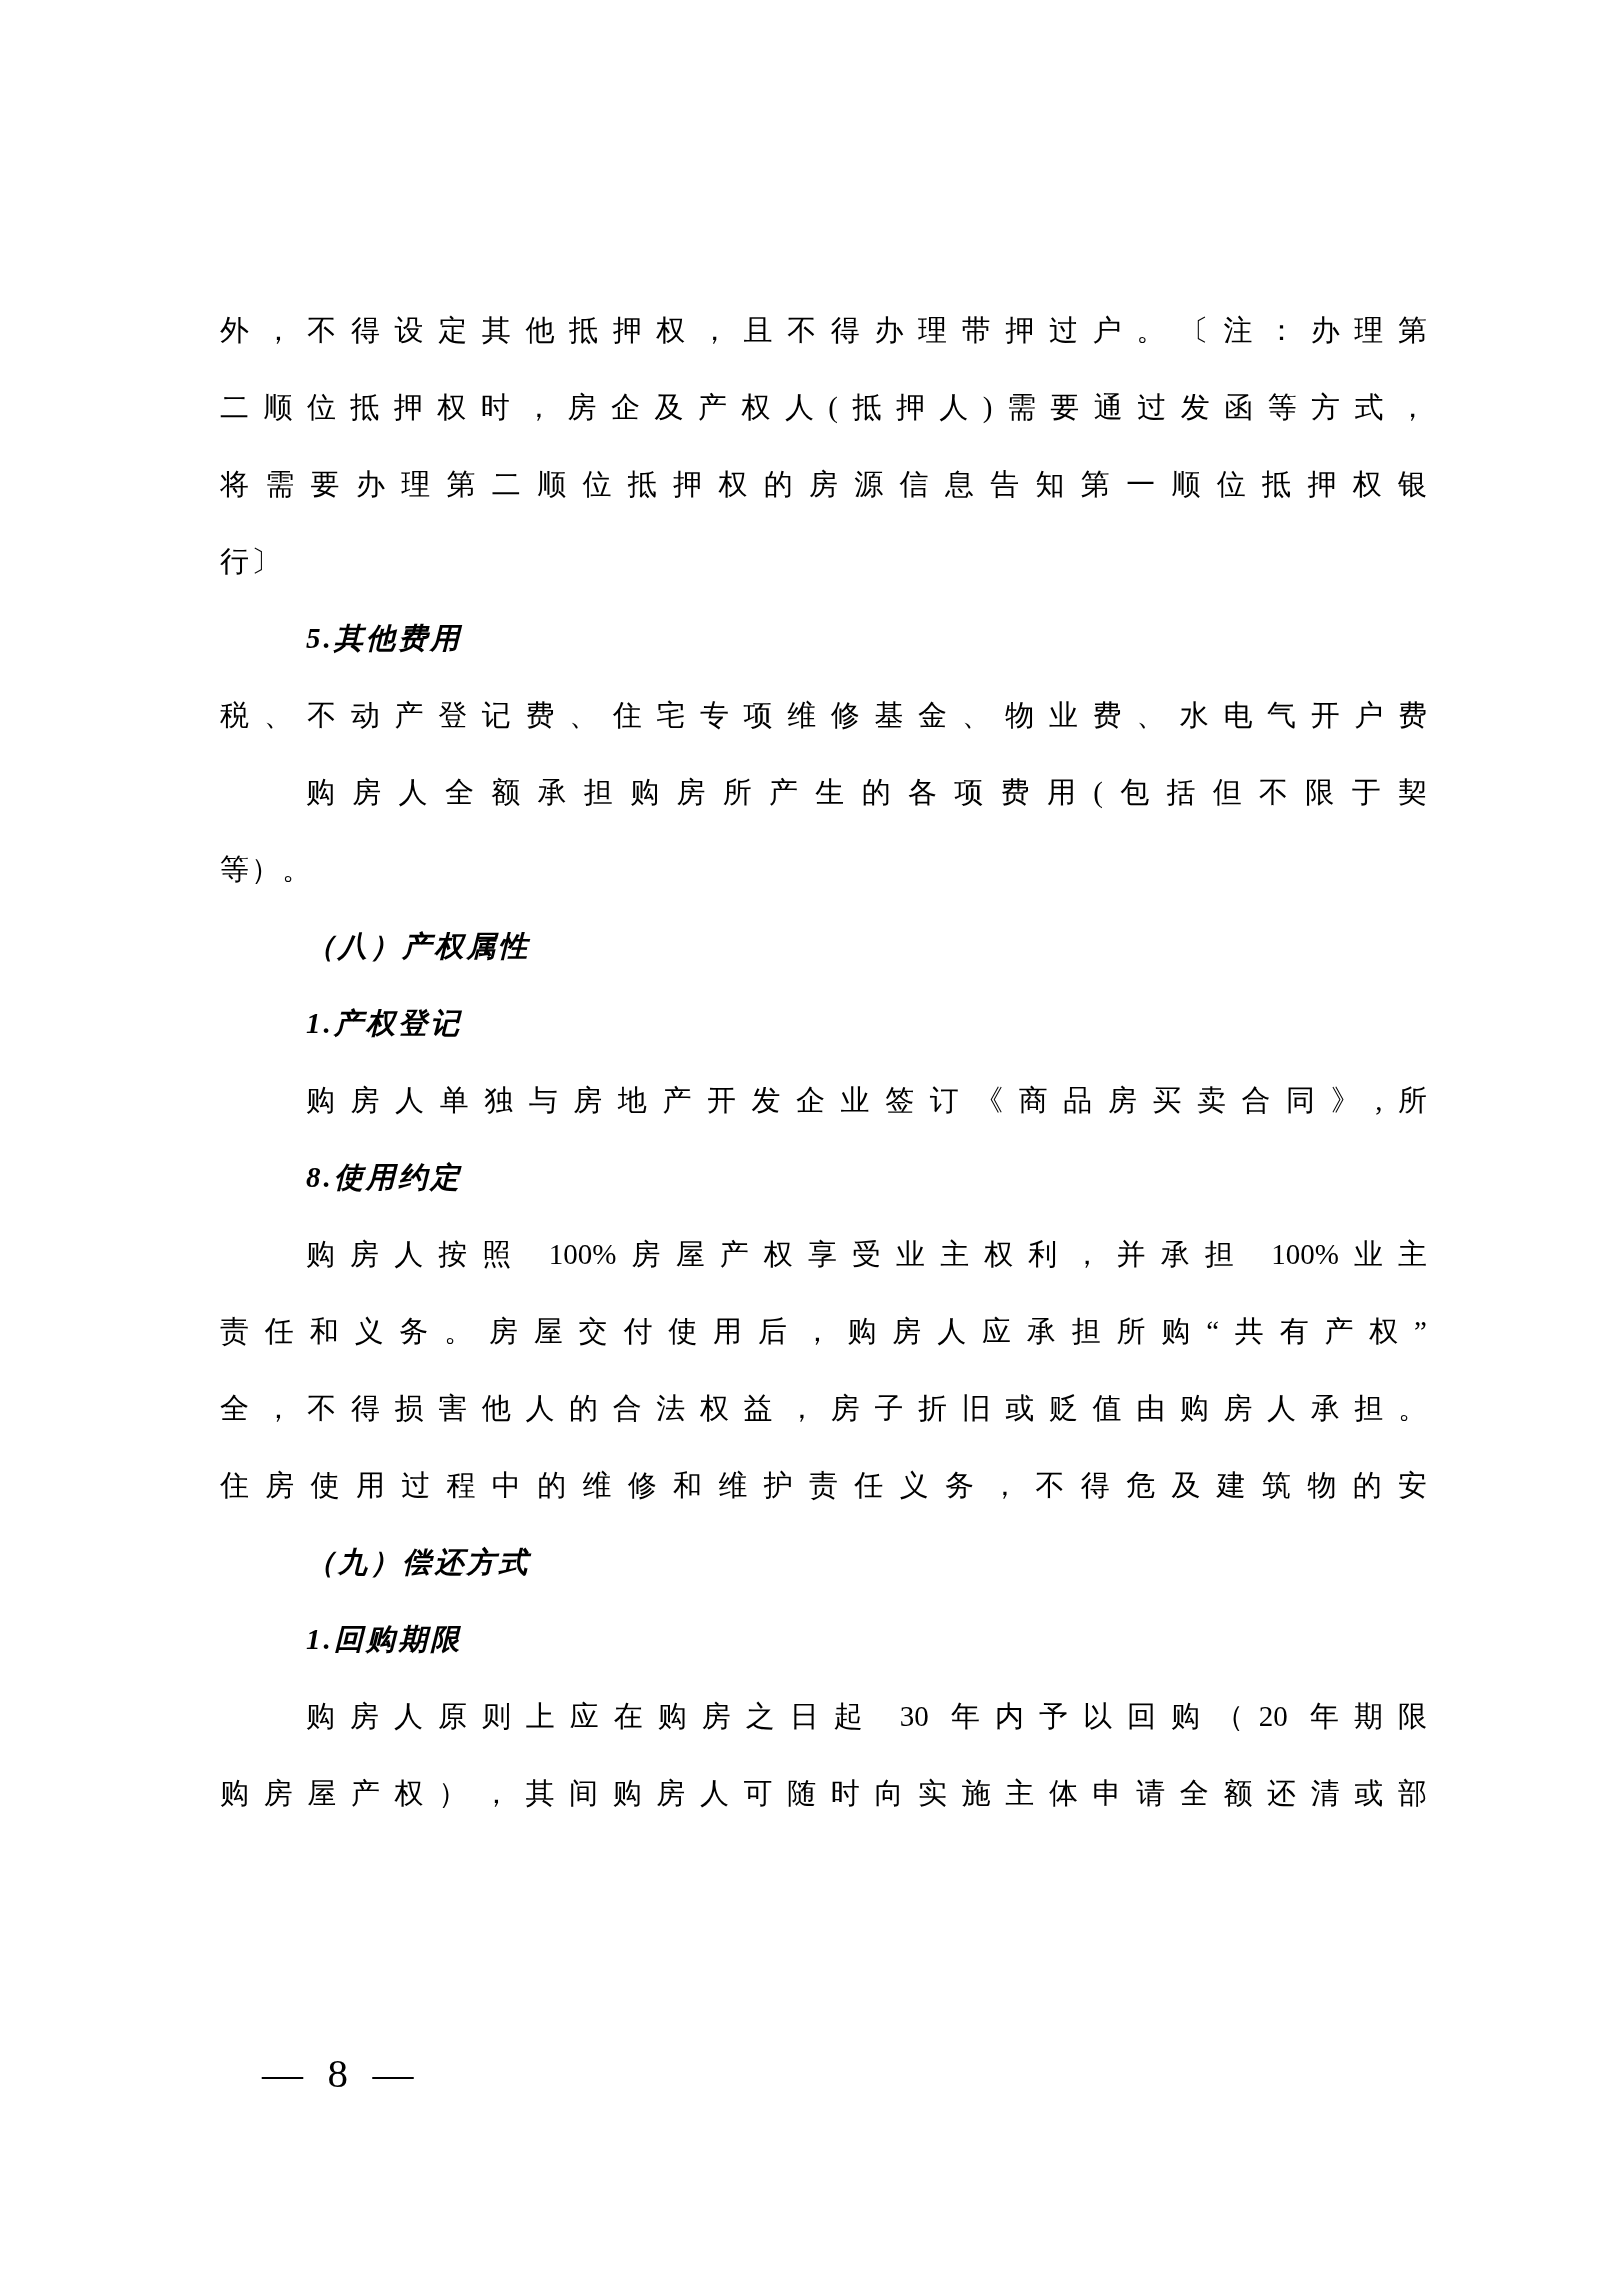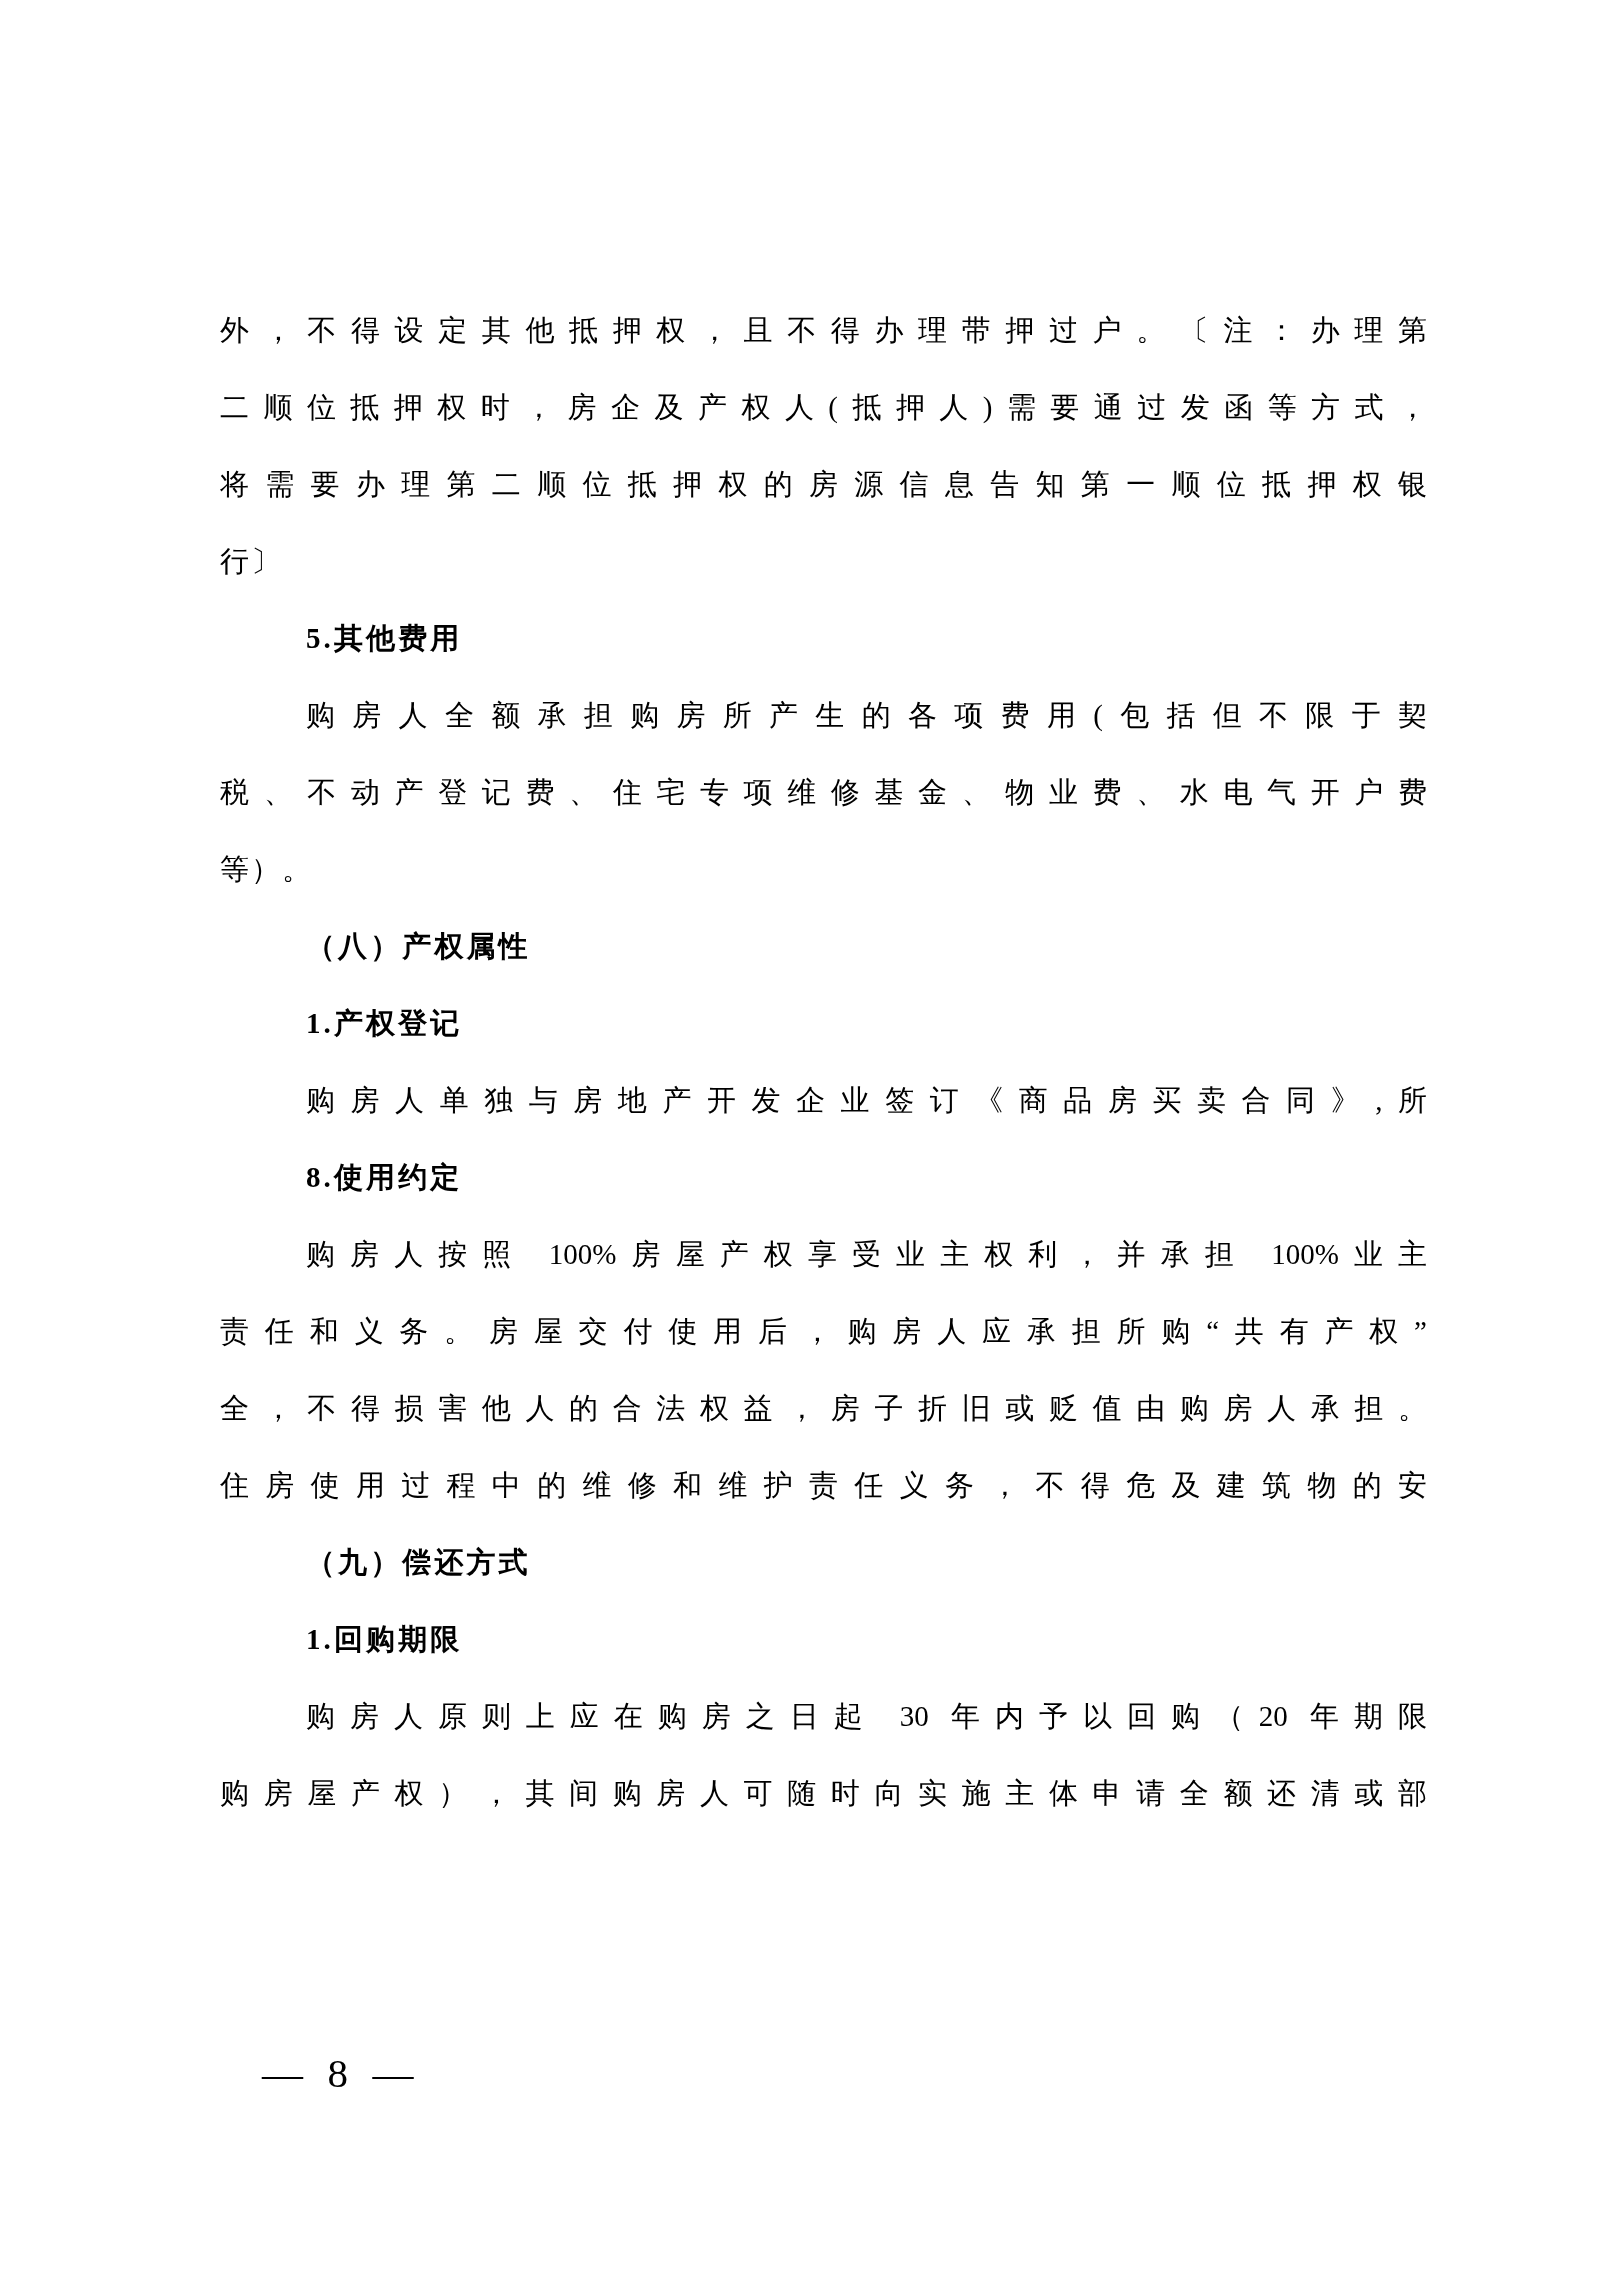--- a/index.html
+++ b/index.html
@@ -30,20 +30,21 @@
     letter-spacing: 2px;
     white-space: nowrap;
     overflow: visible;
   }
   .line.indent {
     text-indent: 86px;
   }
   .line.heading {
     font-weight: bold;
     letter-spacing: 3.1px;
+    font-style: italic;
   }
   .line.stretch {
     white-space: normal;
     text-align: justify;
     text-align-last: justify;
     text-justify: inter-character;
     letter-spacing: 0;
     height: 77px;
     overflow: hidden;
   }
@@ -61,22 +62,22 @@
 </head>
 <body>
 
 <div class="page">
   <div class="text-block" id="lines-container">
       <div class="line body stretch">外，不得设定其他抵押权，且不得办理带押过户。〔注：办理第</div>
       <div class="line body stretch">二顺位抵押权时，房企及产权人(抵押人)需要通过发函等方式，</div>
       <div class="line body stretch">将需要办理第二顺位抵押权的房源信息告知第一顺位抵押权银</div>
       <div class="line body">行〕</div>
       <div class="line heading indent">5.其他费用</div>
+      <div class="line body stretch">税、不动产登记费、住宅专项维修基金、物业费、水电气开户费</div>
       <div class="line body indent stretch">购房人全额承担购房所产生的各项费用(包括但不限于契</div>
-      <div class="line body stretch">税、不动产登记费、住宅专项维修基金、物业费、水电气开户费</div>
       <div class="line body">等）。</div>
       <div class="line heading indent">（八）产权属性</div>
       <div class="line heading indent">1.产权登记</div>
       <div class="line body indent stretch">购房人单独与房地产开发企业签订《商品房买卖合同》,所</div>
       <div class="line heading indent">8.使用约定</div>
       <div class="line body indent stretch">购房人按照 100%房屋产权享受业主权利，并承担 100%业主</div>
       <div class="line body stretch">责任和义务。房屋交付使用后，购房人应承担所购“共有产权”</div>
       <div class="line body stretch">全，不得损害他人的合法权益，房子折旧或贬值由购房人承担。</div>
       <div class="line body stretch">住房使用过程中的维修和维护责任义务，不得危及建筑物的安</div>
       <div class="line heading indent">（九）偿还方式</div>

